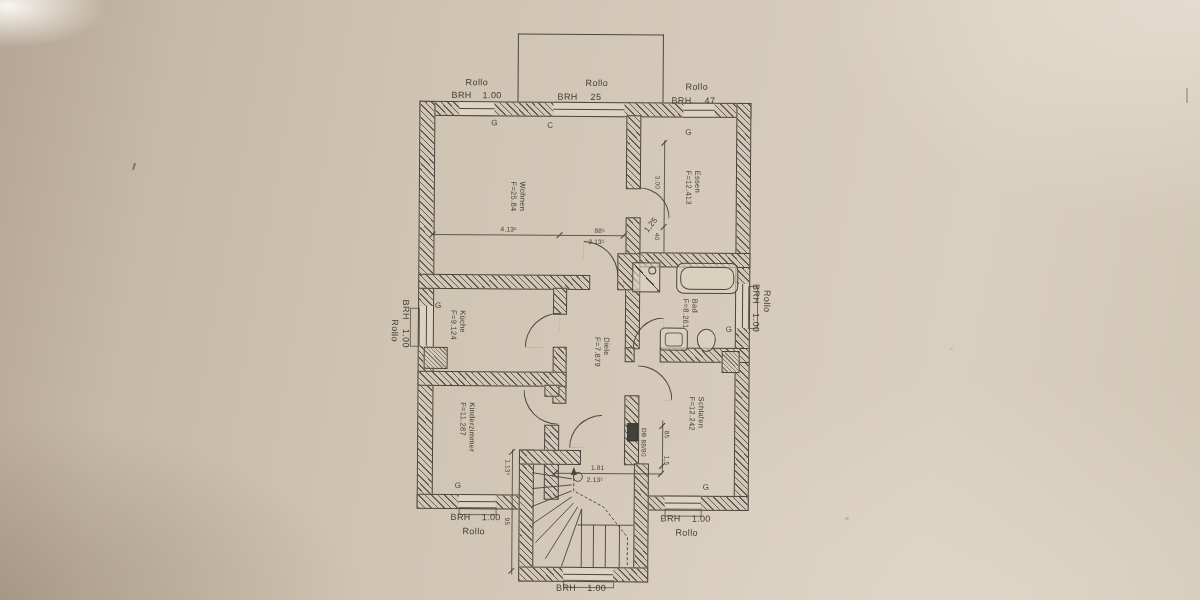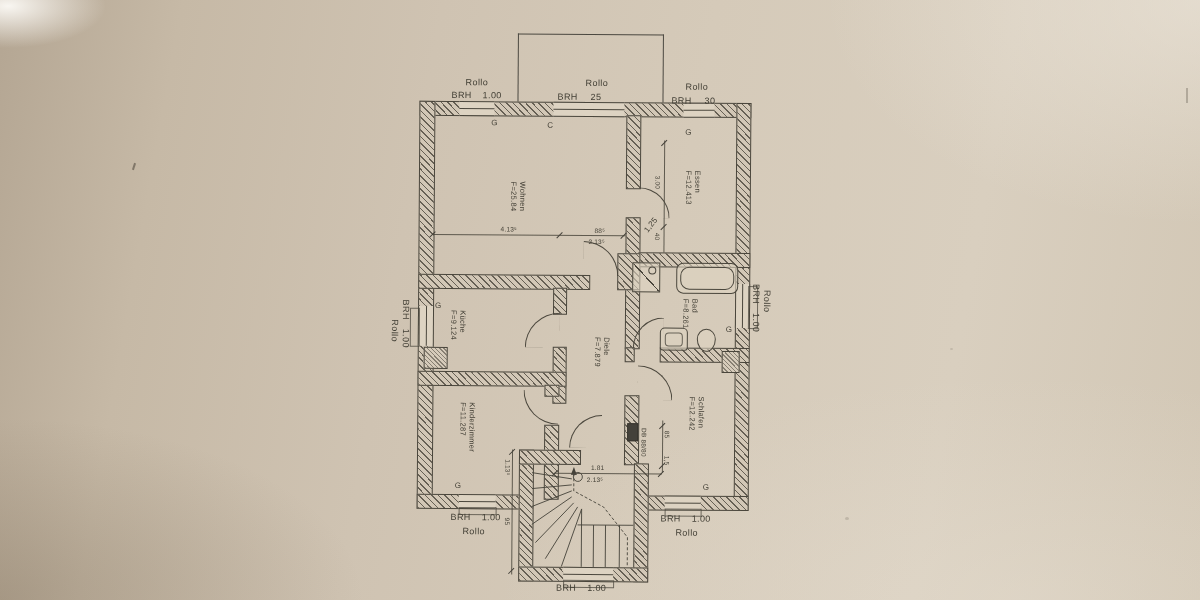--- a/index.html
+++ b/index.html
@@ -180,21 +180,21 @@
     <div class="roomlbl" style="left:297px;top:383px;">
       <div>Schlafen</div>
         <div>F=12.242</div>
       </div>
 
     <div class="lbl" style="left:64px;top:48px;">Rollo</div>
     <div class="lbl" style="left:50px;top:61px;word-spacing:8px;">BRH  1.00</div>
     <div class="lbl" style="left:184px;top:48px;">Rollo</div>
     <div class="lbl" style="left:148px;top:62px;word-spacing:10px;margin-left:8px;">BRH  25</div>
     <div class="lbl" style="left:284px;top:51px;">Rollo</div>
-    <div class="lbl" style="left:270px;top:65px;word-spacing:10px;">BRH  30</div>
+    <div class="lbl" style="left:270px;top:65px;word-spacing:10px;">BRH  47</div>
     <div class="lbl" style="left:52px;top:483px;word-spacing:8px;">BRH  1.00</div>
     <div class="lbl" style="left:64px;top:497px;">Rollo</div>
     <div class="lbl" style="left:262px;top:483px;word-spacing:8px;">BRH  1.00</div>
     <div class="lbl" style="left:277px;top:497px;">Rollo</div>
     <div class="lbl" style="left:158px;top:553px;word-spacing:8px;">BRH  1.00</div>
 
     <div class="vlbl lbl" style="left:6px;top:295px;word-spacing:6px;">BRH  1.00</div>
     <div class="vlbl lbl" style="left:-5px;top:302px;">Rollo</div>
     <div class="vlbl lbl" style="left:356px;top:277px;word-spacing:6px;">BRH  1.00</div>
     <div class="vlbl lbl" style="left:367px;top:270px;">Rollo</div>

